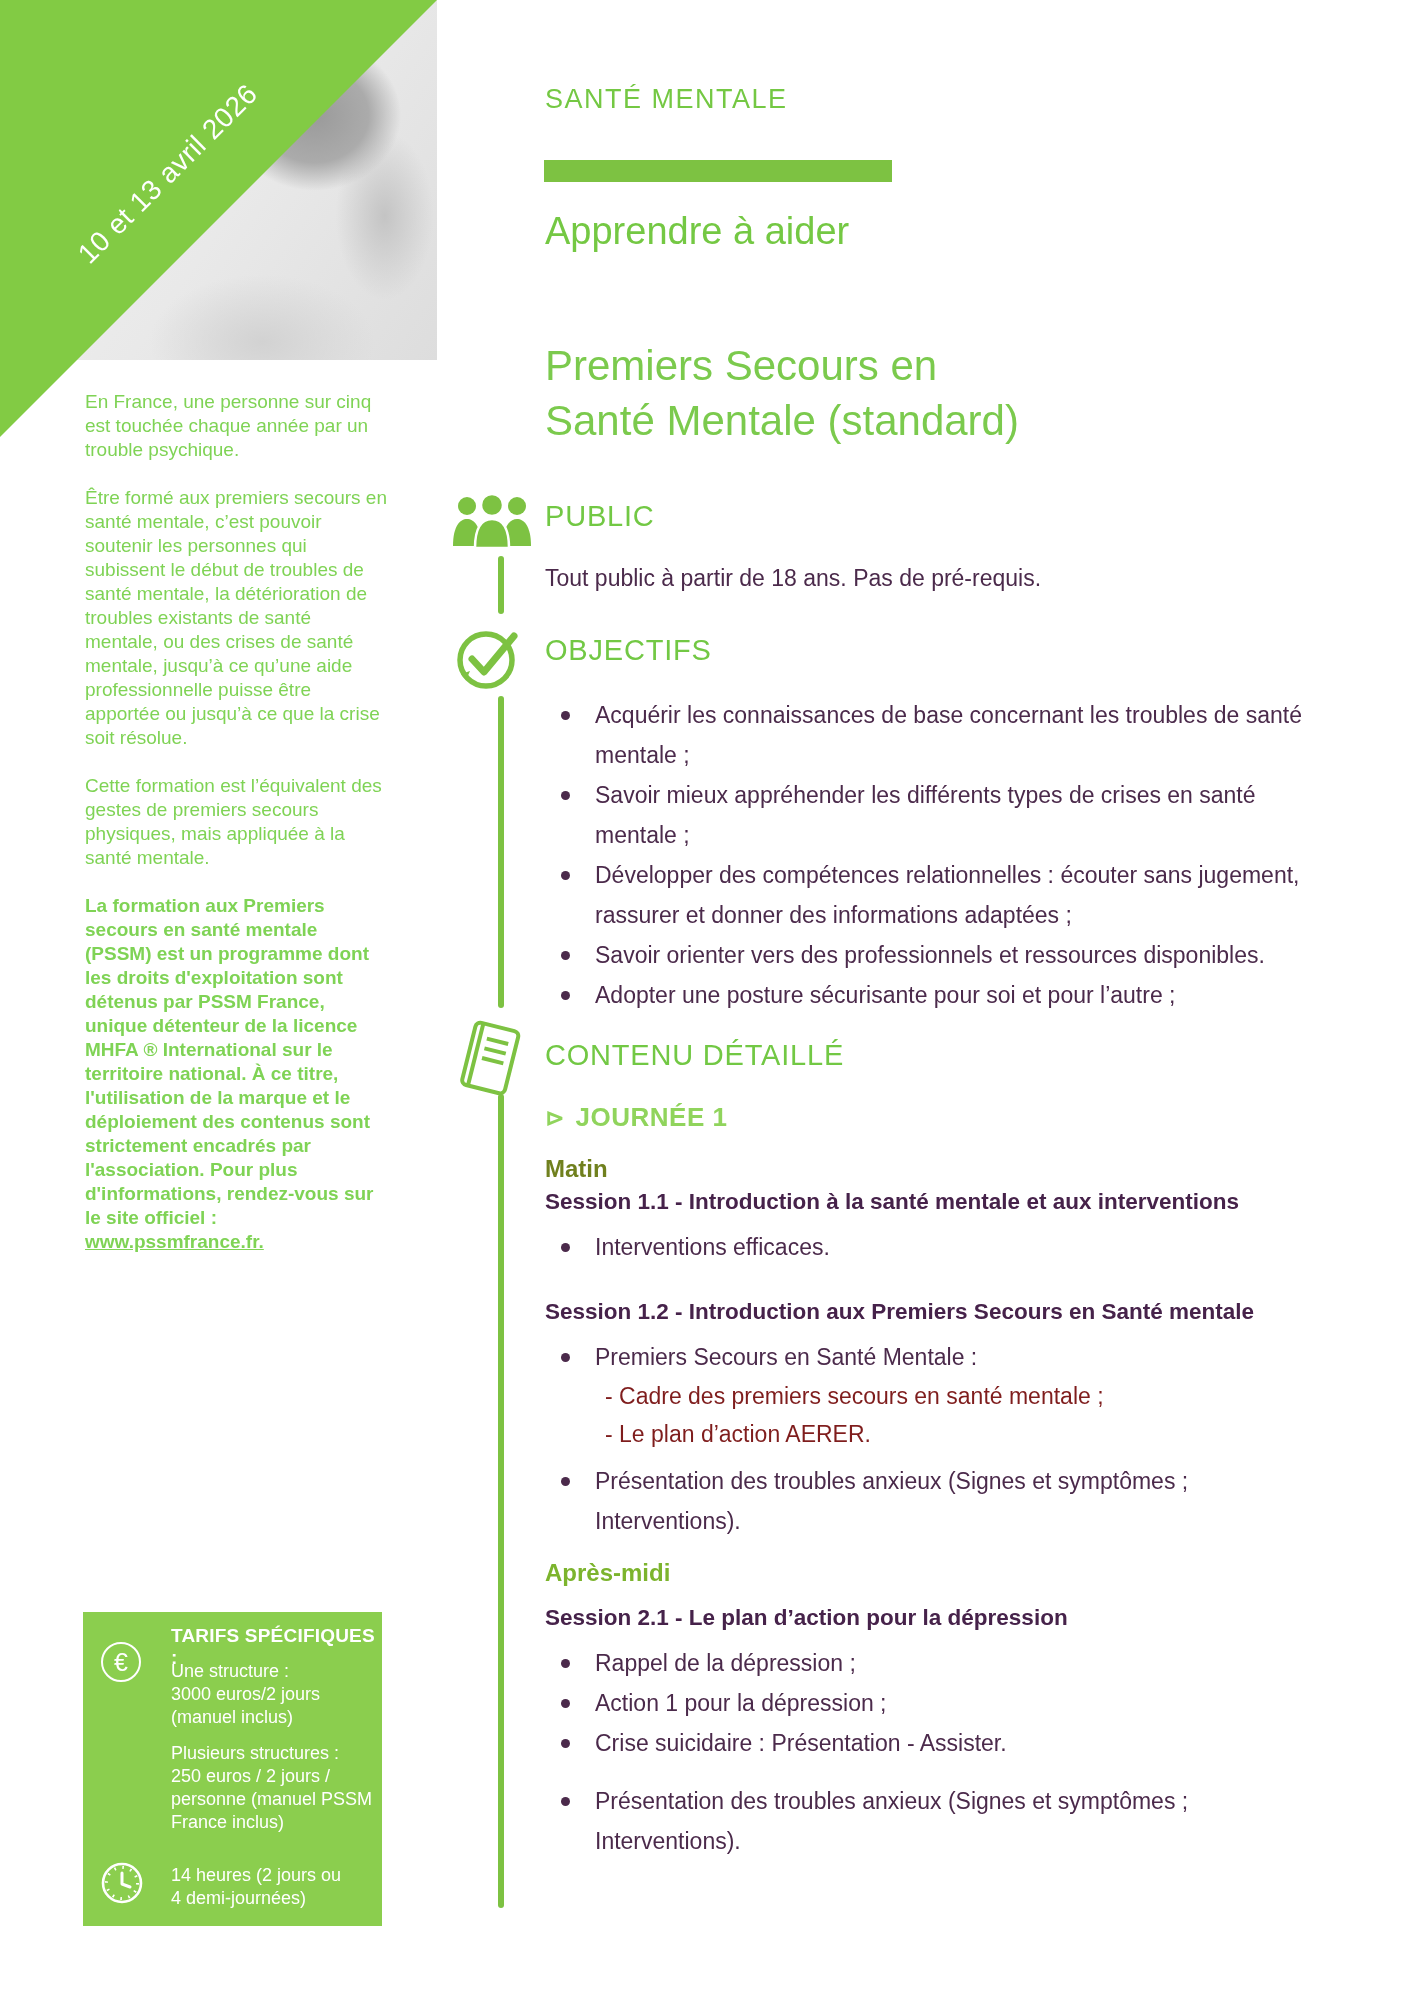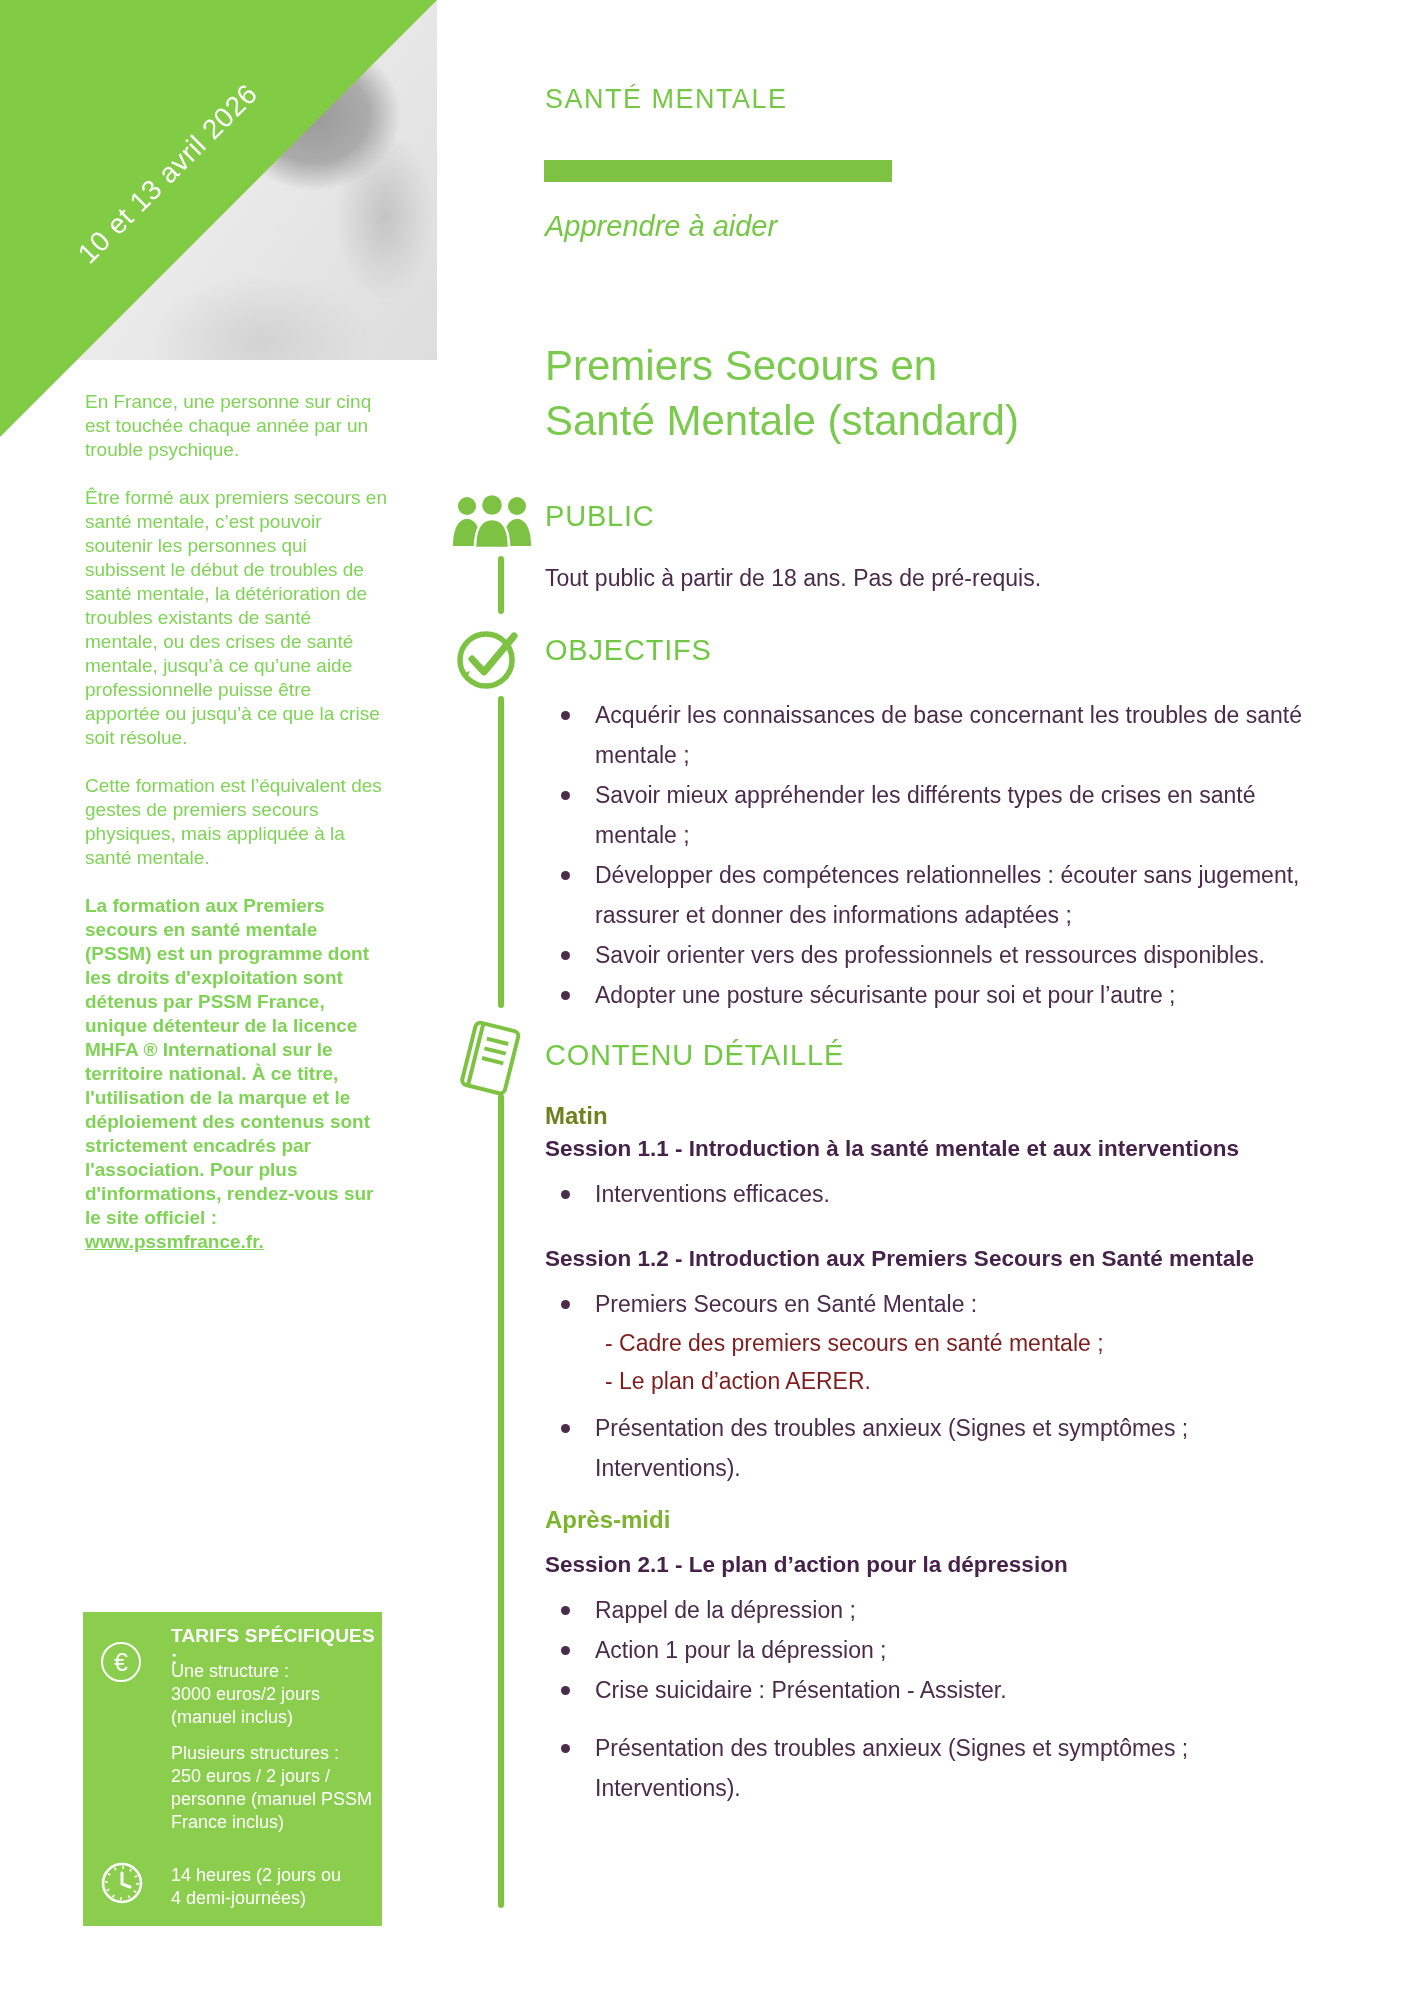--- a/index.html
+++ b/index.html
@@ -35,21 +35,21 @@
   .t-icon { position:absolute; }
   .euro-circle { width:40px; height:40px; border:2.5px solid #ffffff; border-radius:50%;
     display:flex; align-items:center; justify-content:center; font-size:25px; color:#ffffff; }
 
   .pre { white-space:pre-line; }
 
   
   .category { position:absolute; left:545px; top:84px; color:#74C843; font-size:27px;
     font-weight:500; letter-spacing:1.5px; }
   .green-bar { position:absolute; left:544px; top:160px; width:348px; height:22px; background:#7DC242; }
-  .tagline { position:absolute; left:545px; top:210px; color:#74C843; font-size:29px; font-weight:400;font-style:italic; }
+  .tagline { position:absolute; left:545px; top:210px; color:#74C843; font-size:38px; font-weight:400; }
   .big-title { position:absolute; left:545px; top:338px; color:#7BCA4D; font-size:42px;
     line-height:55px; font-weight:400; white-space:pre-line; }
 
   
   .timeline-seg { position:absolute; left:498px; width:6px; background:#7DC242; border-radius:3px; }
   .seg1 { top:556px; height:58px; }
   .seg2 { top:696px; height:312px; }
   .seg3 { top:1094px; height:814px; }
   .icon-abs { position:absolute; }
 
@@ -164,20 +164,23 @@
     <ul class="bullets">
       <li>Acquérir les connaissances de base concernant les troubles de santé mentale ;</li>
       <li>Savoir mieux appréhender les différents types de crises en santé mentale ;</li>
       <li>Développer des compétences relationnelles : écouter sans jugement, rassurer et donner des informations adaptées ;</li>
       <li>Savoir orienter vers des professionnels et ressources disponibles.</li>
       <li>Adopter une posture sécurisante pour soi et pour l’autre ;</li>
     </ul>
 
     <h2 class="sec-heading h-contenu">CONTENU DÉTAILLÉ</h2>
 
+    <div class="journee">
+      <span class="marker">⊳</span><span>JOURNÉE 1</span>
+    </div>
 
     <div class="matin">Matin</div>
 
     <div class="session-block">
       <div class="session-title">Session 1.1 - Introduction à la santé mentale et aux interventions</div>
       <ul class="bullets">
         <li>Interventions efficaces.</li>
       </ul>
     </div>
 

